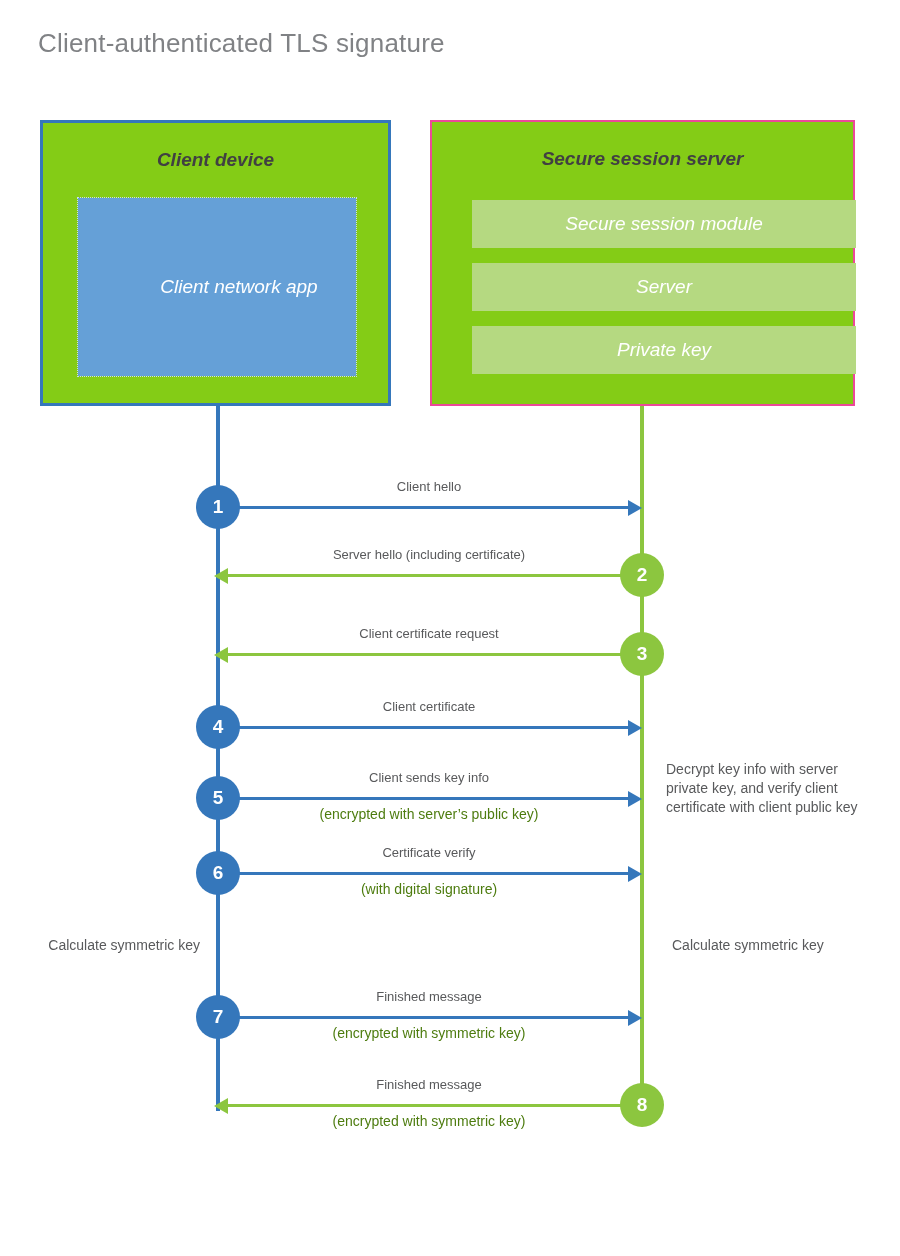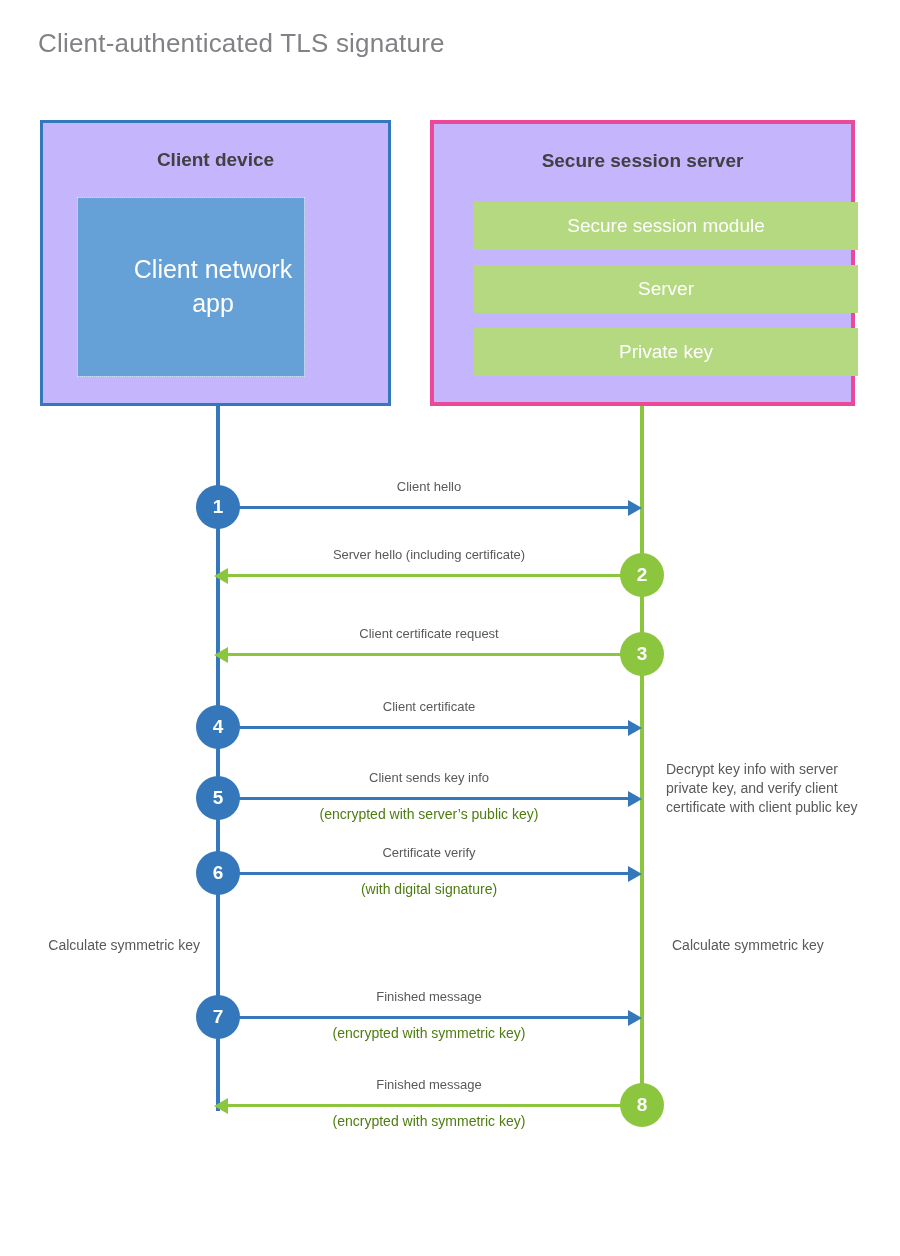--- a/index.html
+++ b/index.html
@@ -23,57 +23,58 @@
     font-size: 26px;
     font-weight: 400;
     color: #808285;
     letter-spacing: 0.2px;
     white-space: nowrap;
   }
 
   
   .entity-box {
     position: absolute;
-    background: #c4b5fd;
+    background: #84cc16;
     box-sizing: border-box;
+    font-style: italic;
   }
   #client-device-box {
     left: 40px;
     top: 120px;
     width: 351px;
     height: 286px;
     border: 3px solid #3577bb;
   }
   #secure-server-box {
     left: 430px;
     top: 120px;
     width: 425px;
     height: 286px;
-    border: 4px solid #ec4899;
+    border: 2px solid #ec4899;
   }
   .entity-title {
     position: absolute;
     left: 0;
     right: 0;
     top: 26px;
     text-align: center;
     font-size: 19px;
     font-weight: bold;
     color: #414042;
   }
 
   #client-app-block {
     position: absolute;
     left: 35px;
     top: 75px;
-    width: 226px;
+    width: 278px;
     height: 178px;
     background: #65a0d7;
     color: #ffffff;
-    font-size: 25px;
+    font-size: 19px;
     display: flex;
     align-items: center;
     justify-content: center;
     text-align: center;
     line-height: 1.35;
     box-sizing: border-box;
     outline: 1px dotted #c9dcf0;
     padding-left: 44px;
   }
 

